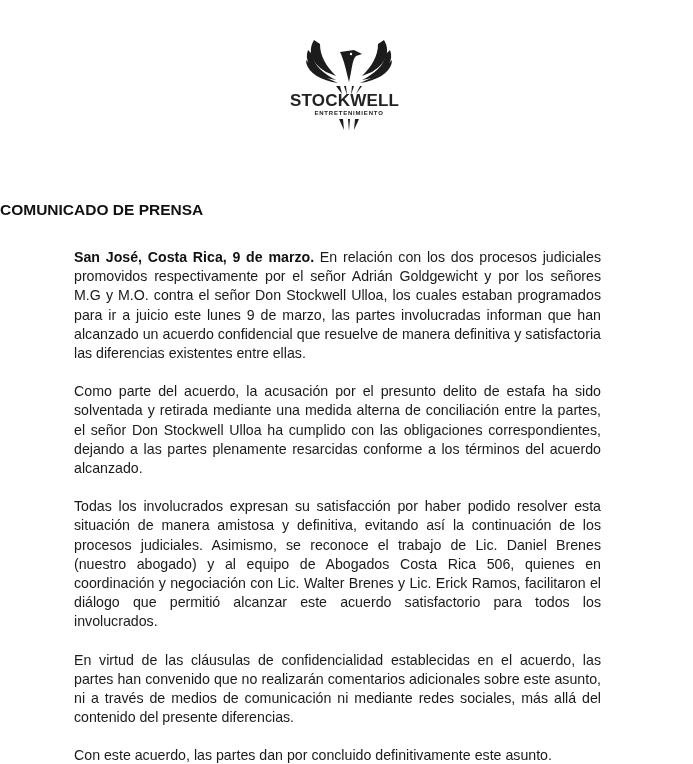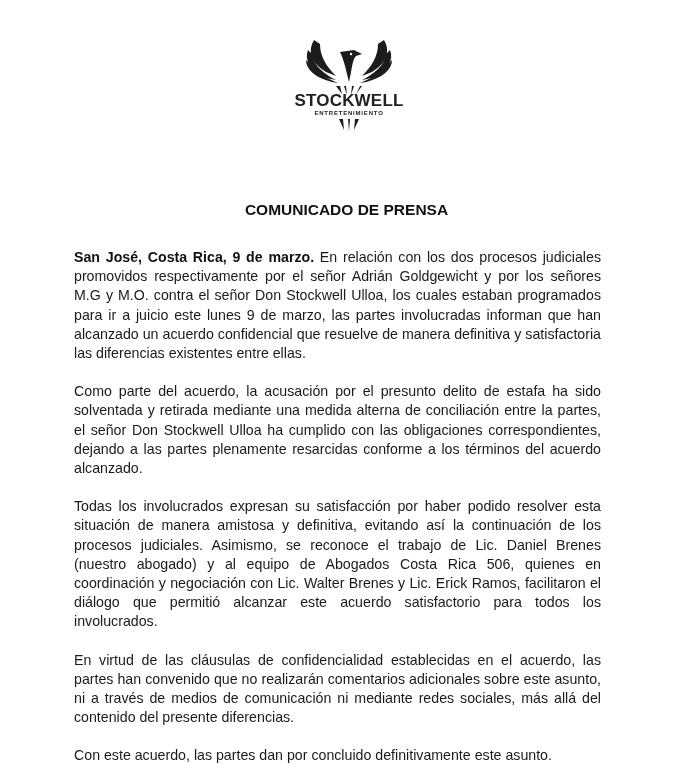--- a/index.html
+++ b/index.html
@@ -1,24 +1,24 @@
 <!DOCTYPE html>
 <html><head>
 <meta charset="utf-8">
 <style>
   html, body { margin: 0; padding: 0; background: #ffffff; }
   body { width: 693px; height: 764px; position: relative; overflow: hidden;
          font-family: "Liberation Sans", sans-serif; color: #1a1a1a; }
   .logo { position: absolute; left: 296px; top: 36px; width: 106px; height: 92px; }
   .logo svg { display: block; }
-  .brand { position: absolute; left: 290px; top: 92px; width: 118px; text-align: center;
+  .brand { position: absolute; left: 290px; top: 92px; width: 118px; 
            font-weight: 700; font-size: 17px; letter-spacing: 0.2px; color: #222; line-height: 17px; }
   .brand-sub { position: absolute; left: 290px; top: 110px; width: 118px; text-align: center;
                font-weight: 700; font-size: 6px; letter-spacing: 0.8px; color: #222; }
-  .title { position: absolute; left: 0; top: 201px; width: 693px; text-align: center;
+  .title { position: absolute; left: 0; top: 201px; width: 693px; 
            font-weight: 700; font-size: 15.5px; color: #111; }
   .body { position: absolute; left: 74px; top: 248px; width: 543px; }
   .para { font-size: 14.2px; line-height: 19.2px; text-align: justify; margin: 0 16px 19px 0; color: #1a1a1a; }
   .para b { font-weight: 700; color: #111; }
 </style>
 </head>
 <body>
 
 <div class="logo">
   <svg width="106" height="60" viewBox="0 0 106 60">

